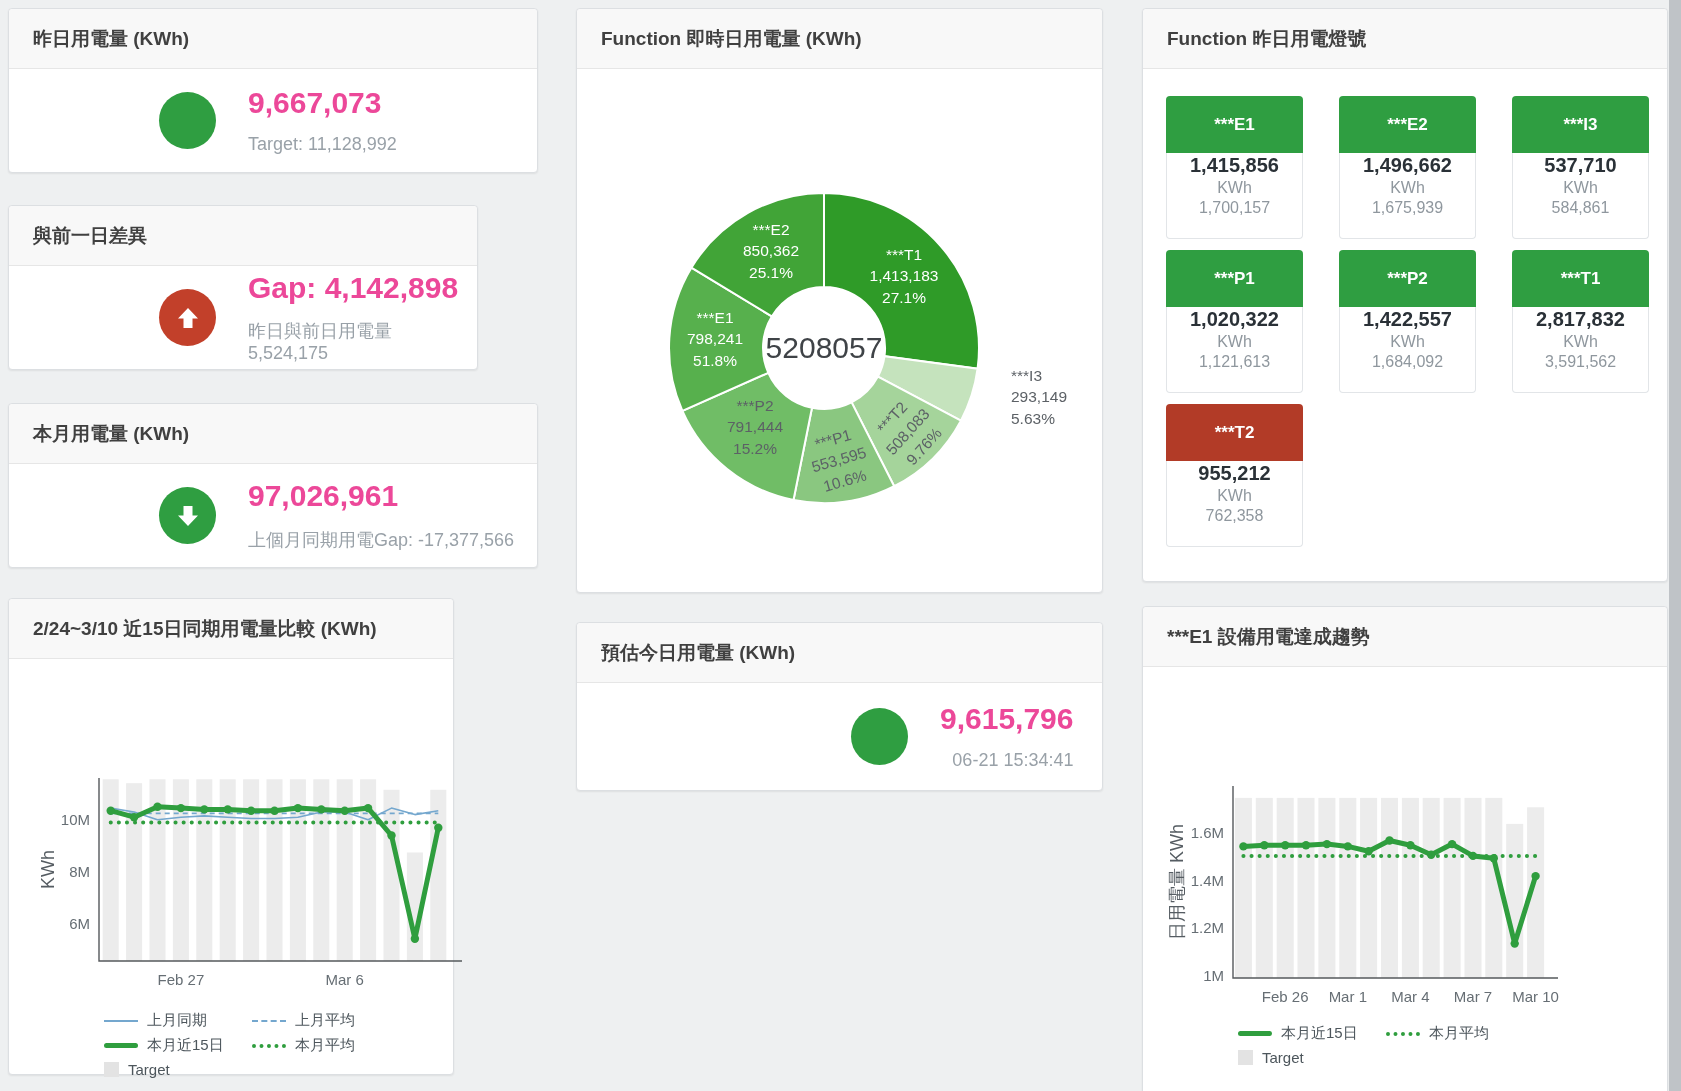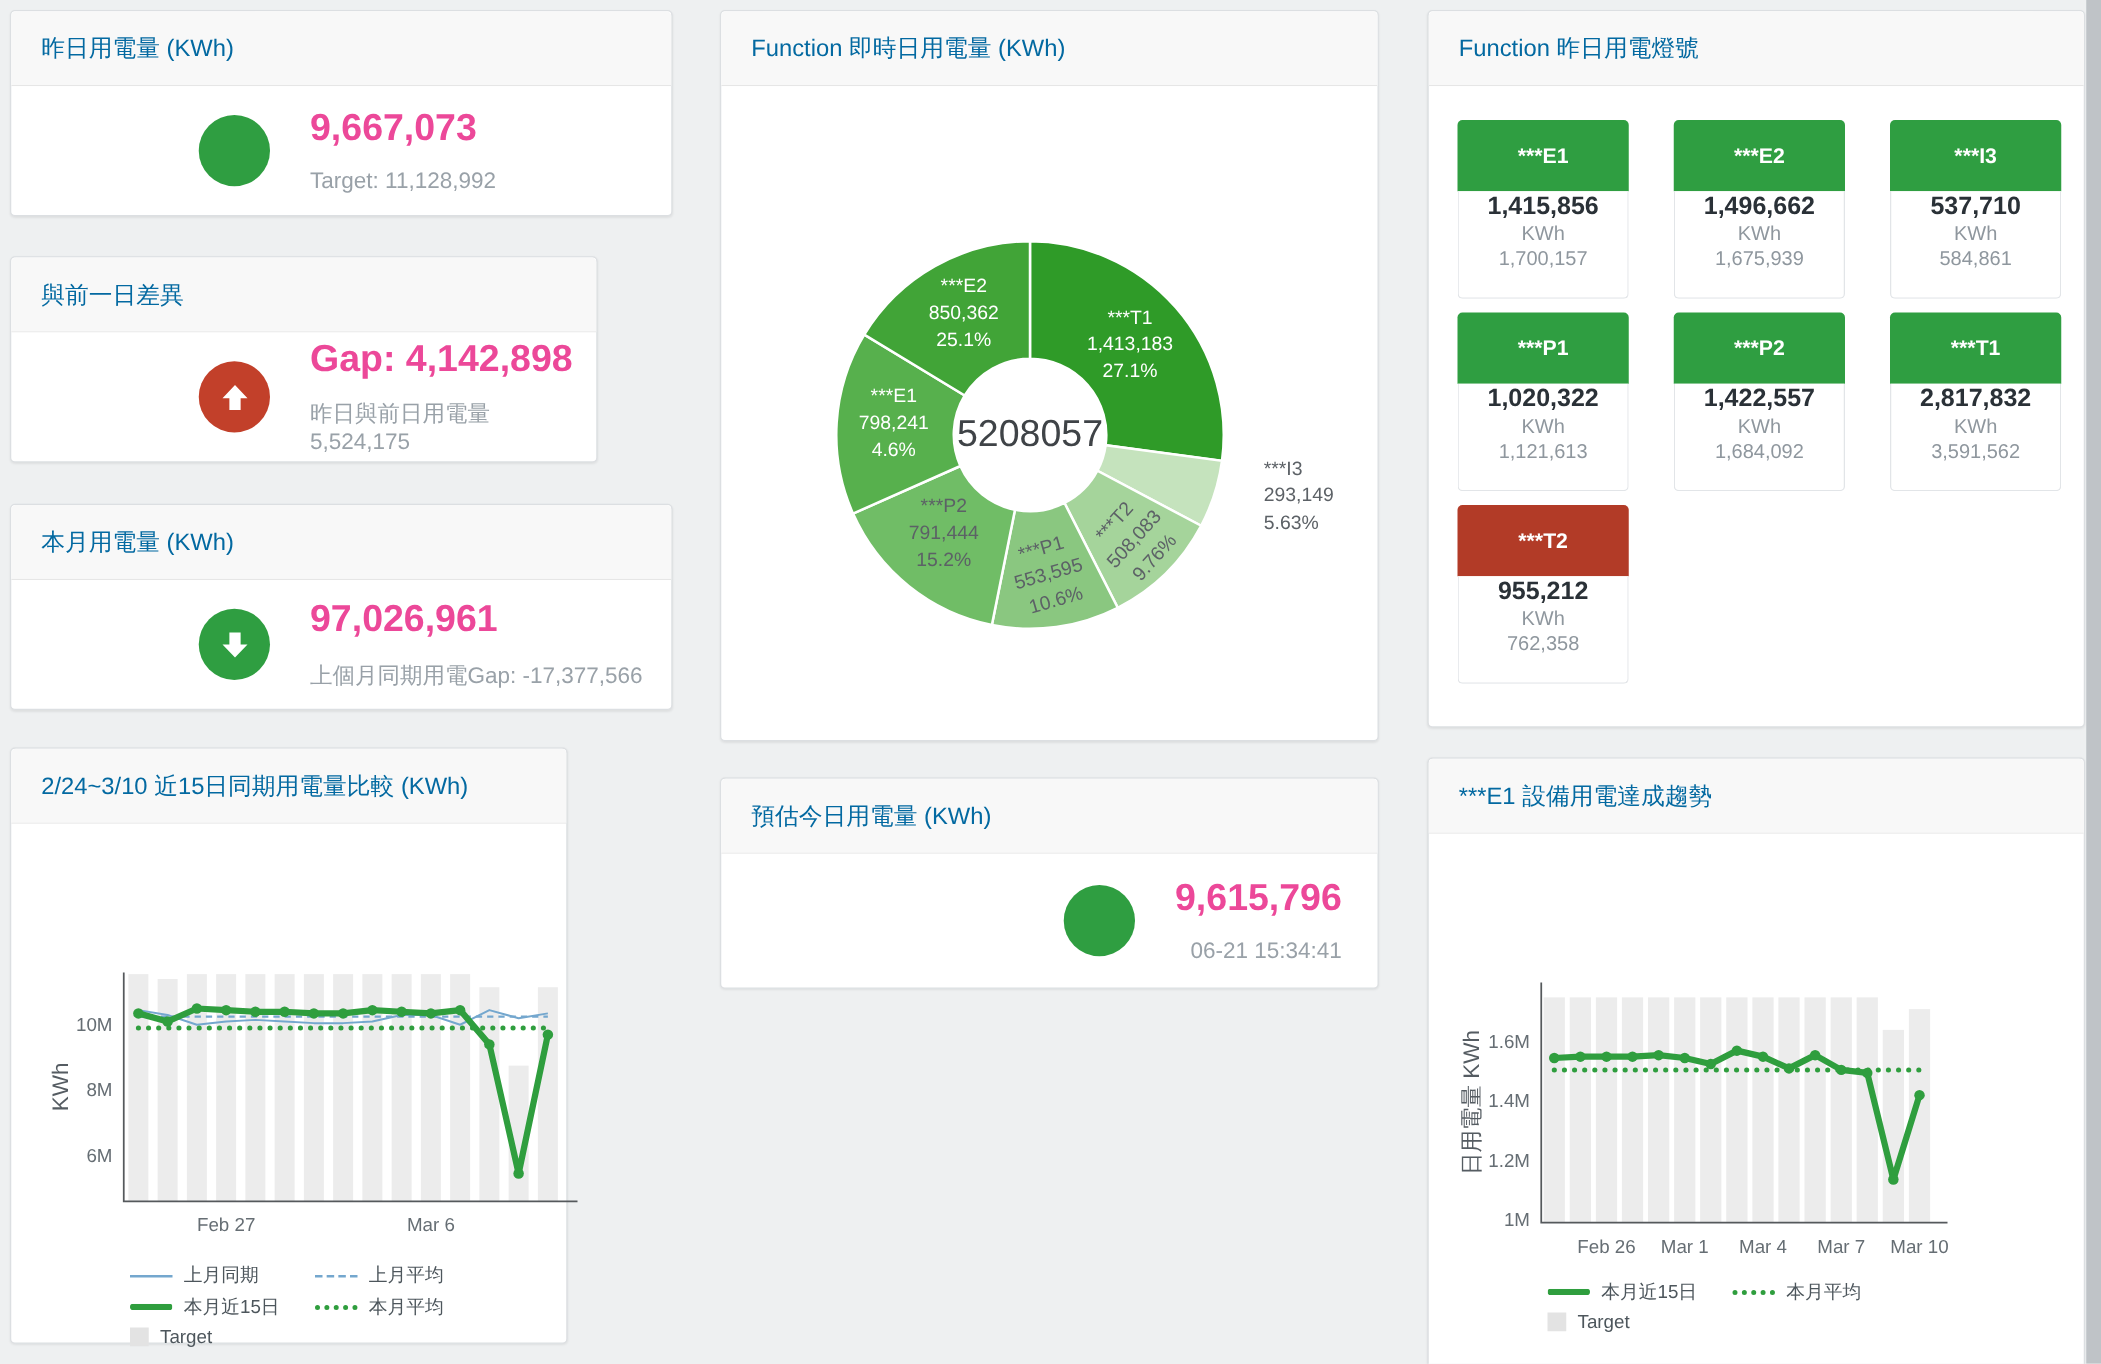--- a/index.html
+++ b/index.html
@@ -1,21 +1,21 @@
 <!DOCTYPE html>
 <html><head>
 <meta charset="utf-8">
 <style>
   html,body{margin:0;padding:0}
   body{width:1681px;height:1091px;position:relative;overflow:hidden;background:#eef0f1;
        font-family:"Liberation Sans","DejaVu Sans",sans-serif;}
   .card{position:absolute;background:#fff;border:1px solid #dcdfe2;border-radius:4px;
         box-shadow:0 1px 2px rgba(0,0,0,.07);box-sizing:border-box}
   .card-head{height:60px;box-sizing:border-box;background:#f8f8f8;border-bottom:1px solid #e6e6e6;
-             border-radius:4px 4px 0 0;padding:17px 24px;font-size:19px;font-weight:normal;color:#0369a1}
+             border-radius:4px 4px 0 0;padding:17px 24px;font-size:19px;font-weight:bold;color:#404040}
   .card-body{position:relative;height:calc(100% - 60px)}
   .stat-row{display:flex;align-items:center;height:100%;padding-left:150px;box-sizing:border-box}
   .stat-circle{width:57px;height:57px;border-radius:50%;flex:0 0 57px;display:flex;align-items:center;justify-content:center}
   .stat-text{margin-left:32px}
   .stat-value{font-size:30px;font-weight:bold;color:#ec4899;line-height:1.15}
   .stat-sub{font-size:18px;color:#99a1a8;margin-top:14px}
   .tile{position:absolute;width:137px;height:143px}
   .tile-head{height:57px;border-radius:4px 4px 0 0;color:#fff;font-size:17px;font-weight:bold;
              display:flex;align-items:center;justify-content:center}
   .tile-body{height:86px;background:#fff;border:1px solid #e2e5e8;border-top:none;border-radius:0 0 4px 4px;
@@ -198,21 +198,21 @@
           <div>10.6%</div>
         </div>
         <div class="donut-label" style="left: 178px; top: 358px; color: rgb(92, 97, 102); transform: translate(-50%, -50%);">
           <div>***P2</div>
           <div>791,444</div>
           <div>15.2%</div>
         </div>
         <div class="donut-label" style="left: 138px; top: 270px; color: rgb(255, 255, 255); transform: translate(-50%, -50%);">
           <div>***E1</div>
           <div>798,241</div>
-          <div>4.6%</div>
+          <div>51.8%</div>
         </div>
         <div class="donut-label" style="left: 194px; top: 182px; color: rgb(255, 255, 255); transform: translate(-50%, -50%);">
           <div>***E2</div>
           <div>850,362</div>
           <div>25.1%</div>
         </div>
       </div>
     <div class="donut-center" style="left:247px;top:279px">5208057</div>
   </div>
 </div>

